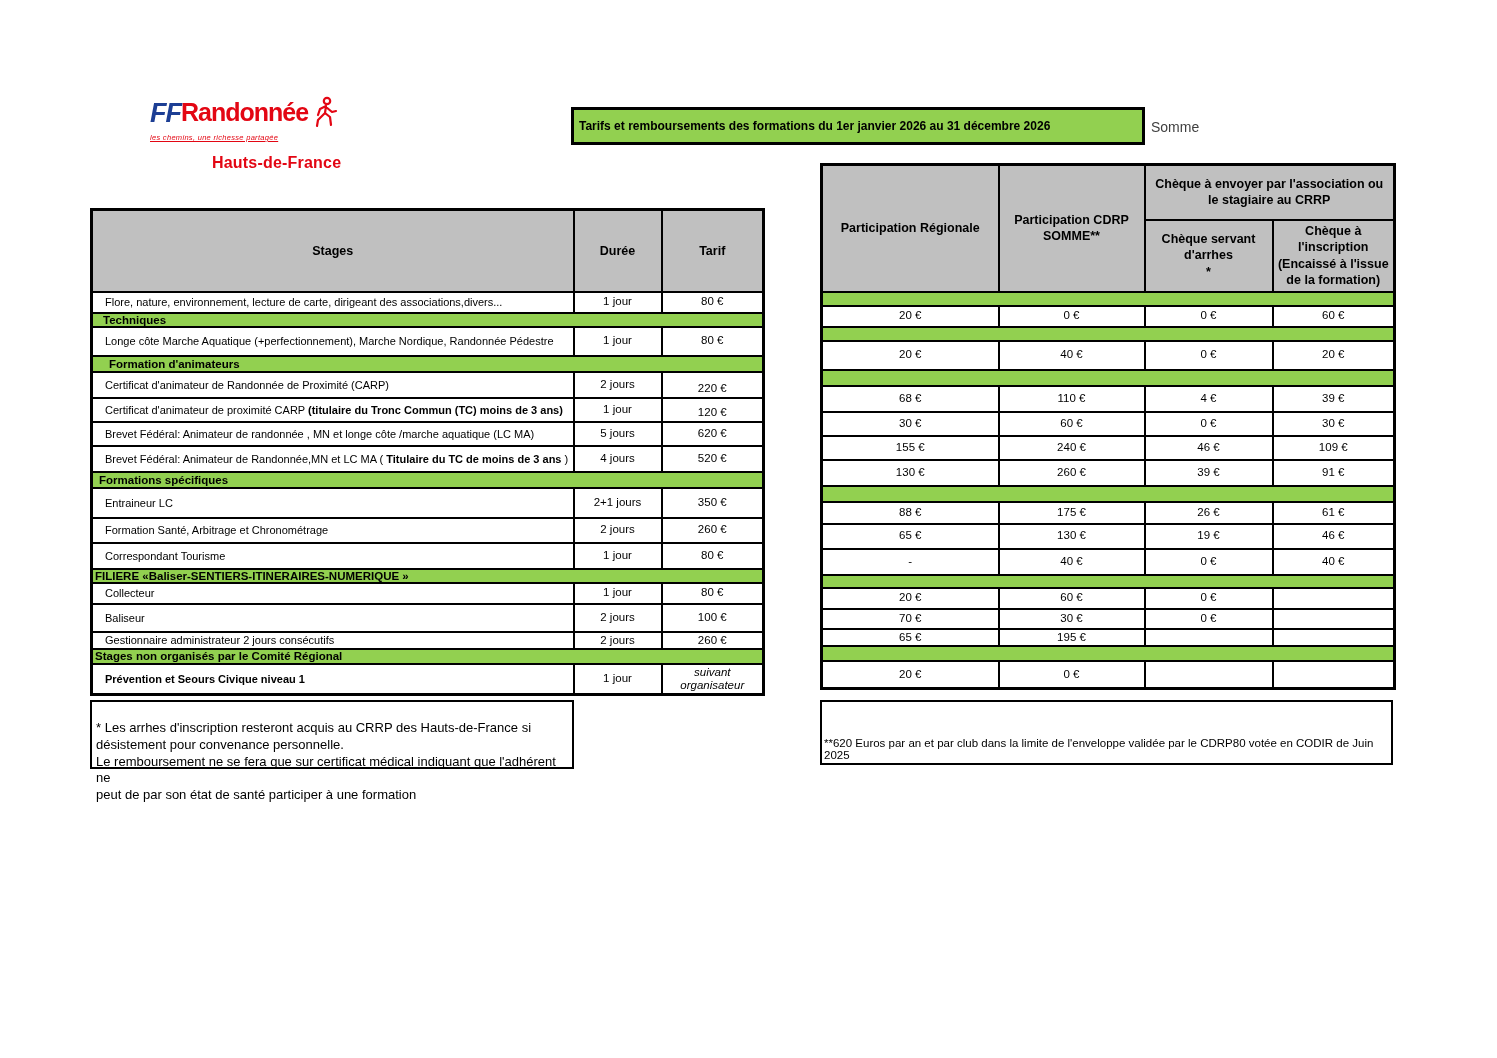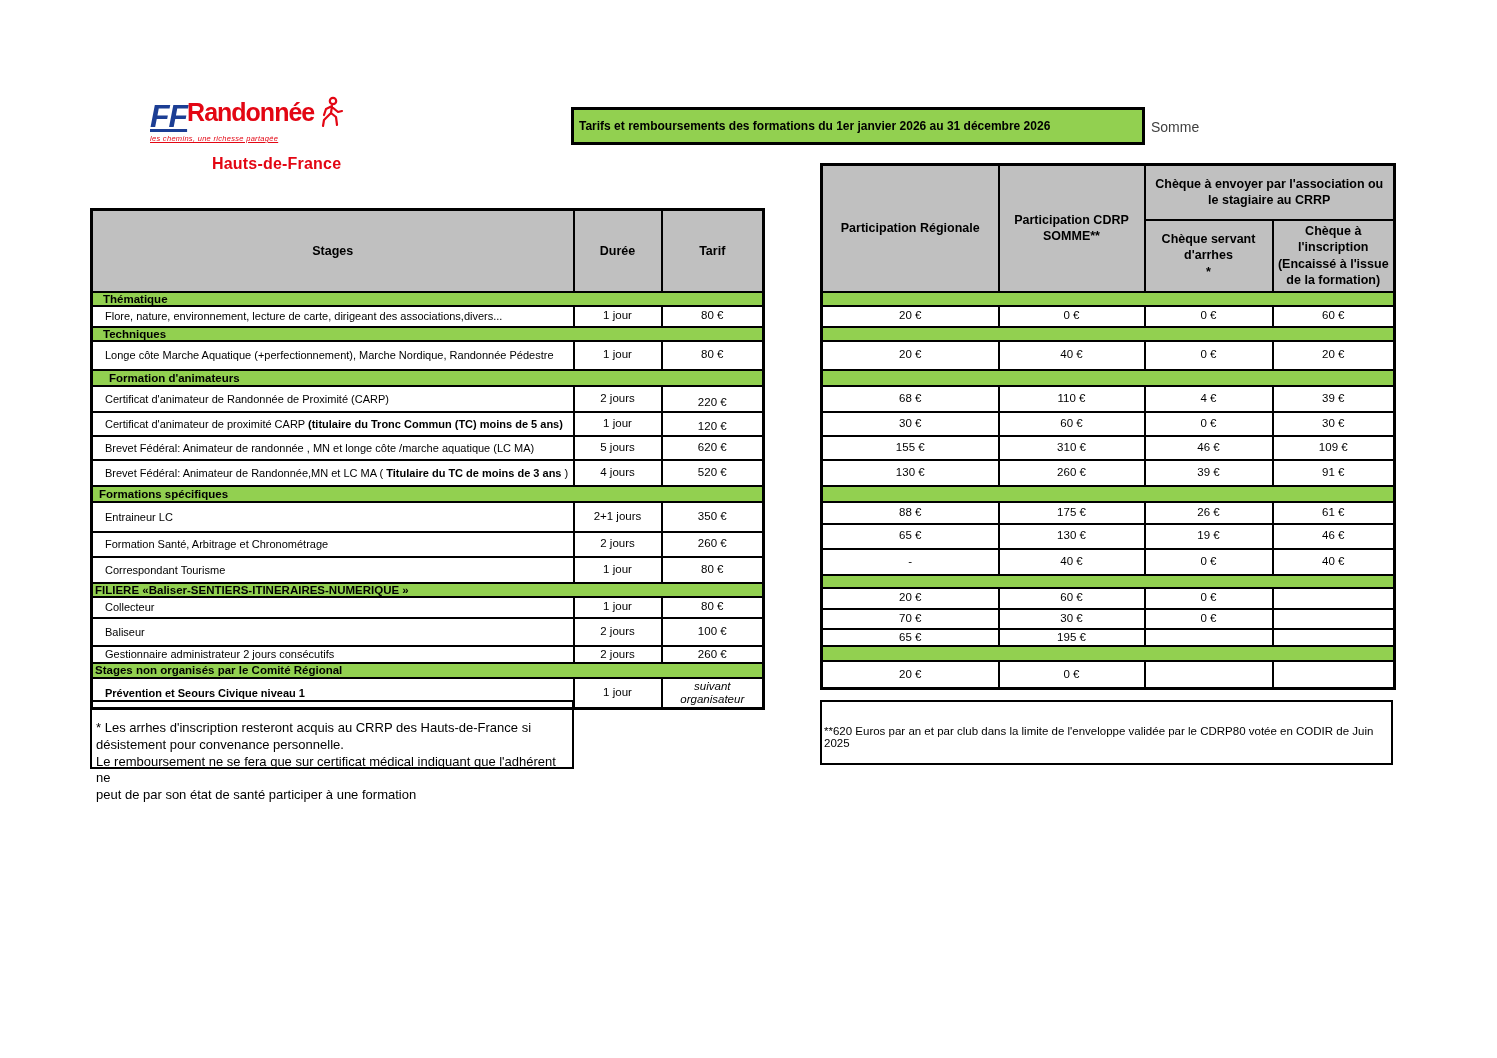--- a/index.html
+++ b/index.html
@@ -13,21 +13,21 @@
   html,body{margin:0;padding:0;background:#fff;}
   .canvas{
     position:relative;width:1497px;height:1058px;background:#ffffff;
     font-family:"Liberation Sans", sans-serif;color:var(--ink);overflow:hidden;
   }
   .abs{position:absolute;}
 
   
   .logo{left:150px;top:100px;width:210px;}
   .logo-line{display:flex;align-items:flex-start;line-height:1;}
-  .logo-ff{font-weight:bold;font-style:italic;font-size:32px;color:var(--logo-blue);letter-spacing:-1px;text-decoration:underline;}
+  .logo-ff{font-weight:bold;font-style:italic;font-size:27px;color:var(--logo-blue);letter-spacing:-1px;}
   .logo-rando{font-weight:bold;font-size:25px;color:var(--logo-red);letter-spacing:-1px;}
   .logo-hiker{margin-left:4px;margin-top:-4px;}
   .logo-tagline{font-size:7.5px;font-style:italic;color:var(--logo-red);text-decoration:underline;margin-top:2px;letter-spacing:0.3px;white-space:nowrap;}
   .logo-region{margin-top:12px;margin-left:62px;font-weight:bold;font-size:16px;color:var(--logo-red);letter-spacing:0.2px;white-space:nowrap;}
 
   
   .title-box{
     left:571px;top:107px;width:574px;height:38px;background:var(--green);
     border:3px solid #000;display:flex;align-items:center;padding-left:5px;
     font-weight:bold;font-size:12px;
@@ -53,21 +53,21 @@
     background:#fff;font-size:11.5px;text-align:center;vertical-align:middle;padding:1px 2px;line-height:1.15;
   }
 
   
   .note-left{
     left:90px;top:700px;width:484px;height:69px;border:2px solid #000;
     font-size:13px;line-height:16.8px;padding:18px 4px;white-space:pre-line;
   }
   .note-right{
     left:820px;top:700px;width:573px;height:65px;border:2px solid #000;
-    font-size:11.5px;display:flex;align-items:flex-end;padding:14px 2px;
+    font-size:11.5px;display:flex;align-items:flex-end;padding:2px 2px;
   }
 </style>
 </head>
 <body>
 
 <div class="canvas">
 
   <div class="abs logo">
     <div class="logo-line">
       <span class="logo-ff">FF</span>
@@ -95,23 +95,20 @@
         <col style="width:102px">
       </colgroup>
     <thead>
       <tr style="height:82px">
         <td class="hdr">Stages</td>
         <td class="hdr">Durée</td>
         <td class="hdr">Tarif</td>
       </tr>
     </thead>
     <tbody id="left-tbody">
-        <tr style="height: 14px;">
-          <td colspan="3" class="section-cell" style="padding-left: 10px;">Thématique</td>
-        </tr>
         <tr style="height: 21px;">
           <td class="stage-cell"><span>Flore, nature, environnement, lecture de carte, dirigeant des associations,divers...</span></td>
           <td class="center-cell">1 jour</td>
           <td class="center-cell">80 €</td>
         </tr>
         <tr style="height: 14px;">
           <td colspan="3" class="section-cell" style="padding-left: 10px;">Techniques</td>
         </tr>
         <tr style="height: 29px;">
           <td class="stage-cell"><span>Longe côte Marche Aquatique (+perfectionnement), Marche Nordique, Randonnée Pédestre</span></td>
@@ -120,21 +117,21 @@
         </tr>
         <tr style="height: 16px;">
           <td colspan="3" class="section-cell" style="padding-left: 16px;">Formation d'animateurs</td>
         </tr>
         <tr style="height: 26px;">
           <td class="stage-cell"><span>Certificat d'animateur de Randonnée de Proximité (CARP)</span></td>
           <td class="center-cell">2 jours</td>
           <td class="center-cell" style="vertical-align: bottom;">220 €</td>
         </tr>
         <tr style="height: 24px;">
-          <td class="stage-cell"><span>Certificat d'animateur de proximité CARP </span><span style="font-weight: bold;">(titulaire du Tronc Commun (TC) moins de 5 ans)</span></td>
+          <td class="stage-cell"><span>Certificat d'animateur de proximité CARP </span><span style="font-weight: bold;">(titulaire du Tronc Commun (TC) moins de 3 ans)</span></td>
           <td class="center-cell">1 jour</td>
           <td class="center-cell" style="vertical-align: bottom;">120 €</td>
         </tr>
         <tr style="height: 24px;">
           <td class="stage-cell"><span>Brevet Fédéral: Animateur de randonnée , MN et  longe côte /marche aquatique (LC MA)</span></td>
           <td class="center-cell">5 jours</td>
           <td class="center-cell">620 €</td>
         </tr>
         <tr style="height: 26px;">
           <td class="stage-cell"><span>Brevet Fédéral: Animateur de Randonnée,MN et LC MA ( </span><span style="font-weight: bold;">Titulaire du TC de moins de 3 ans</span><span> )</span></td>
@@ -236,21 +233,21 @@
           <td class="center-cell">39 €</td>
         </tr>
         <tr style="height: 24px;">
           <td class="center-cell">30 €</td>
           <td class="center-cell">60 €</td>
           <td class="center-cell">0 €</td>
           <td class="center-cell">30 €</td>
         </tr>
         <tr style="height: 24px;">
           <td class="center-cell">155 €</td>
-          <td class="center-cell">310 €</td>
+          <td class="center-cell">240 €</td>
           <td class="center-cell">46 €</td>
           <td class="center-cell">109 €</td>
         </tr>
         <tr style="height: 26px;">
           <td class="center-cell">130 €</td>
           <td class="center-cell">260 €</td>
           <td class="center-cell">39 €</td>
           <td class="center-cell">91 €</td>
         </tr>
         <tr style="height: 16px;">

